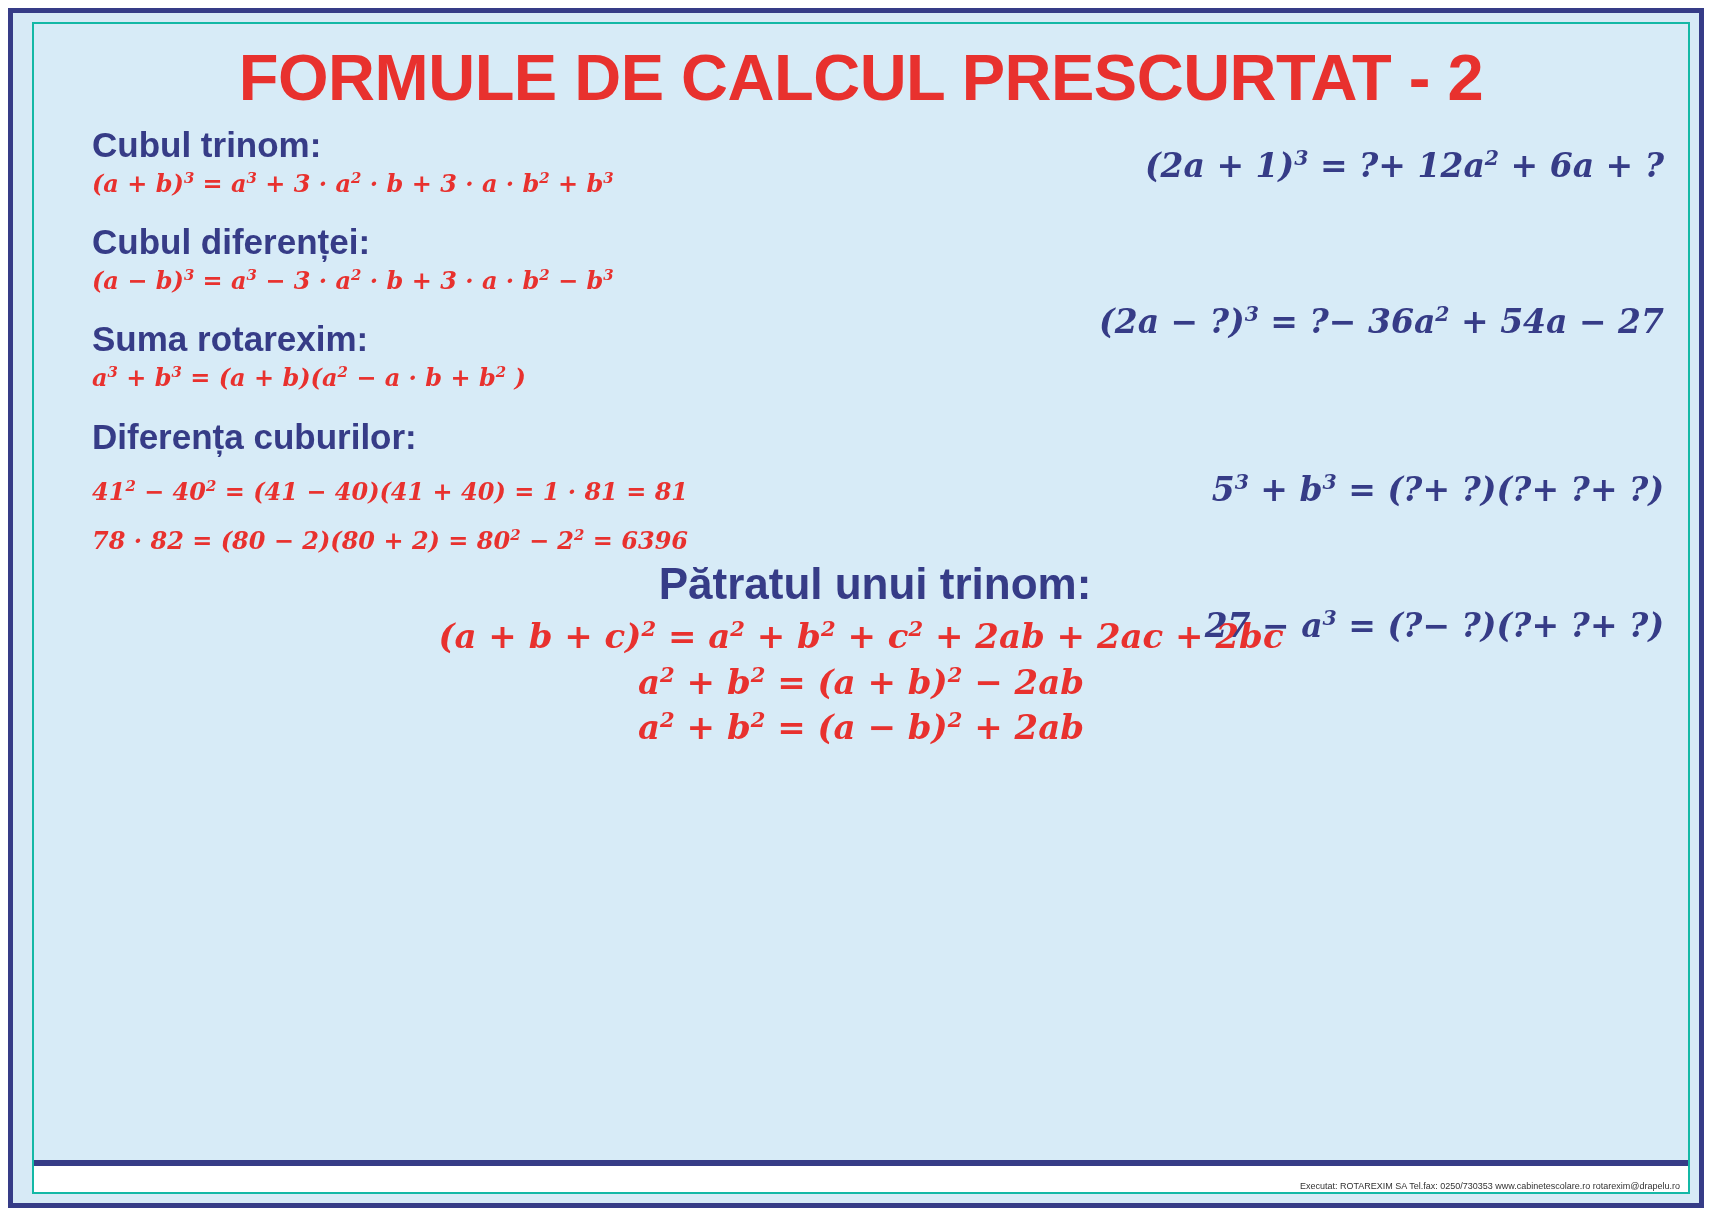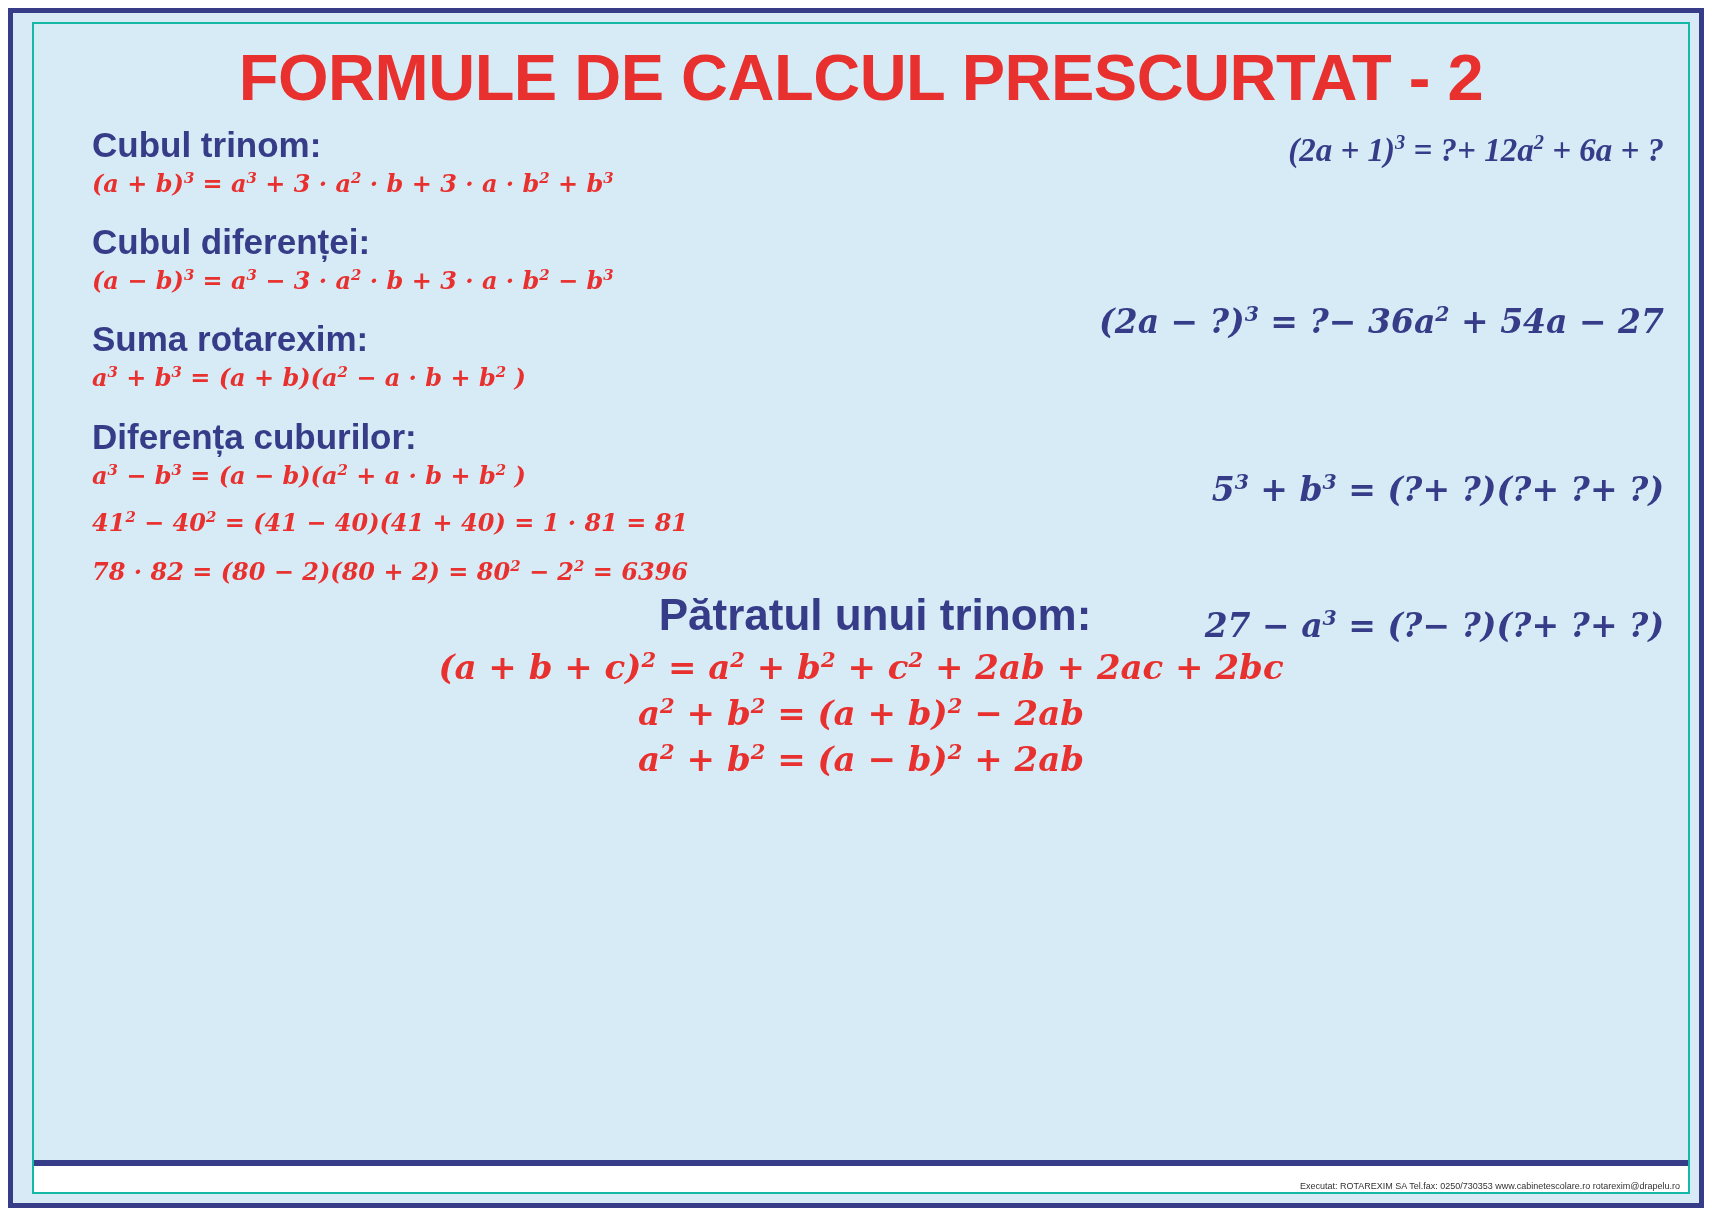--- a/index.html
+++ b/index.html
@@ -111,21 +111,21 @@
     color: #363c87;
     font-size: 33px;
     font-weight: bold;
     font-style: italic;
     font-family: "DejaVu Serif", serif;
     white-space: nowrap;
     text-align: right;
     padding-right: 24px;
     line-height: 1.05;
   }
-  .ex1 { position: absolute; top: 8px;   right: 0; font-family: Liberation Serif, serif; }
+  .ex1 { position: absolute; top: 24px;   right: 0; }
   .ex2 { position: absolute; top: 180px; right: 0; }
   .ex3 { position: absolute; top: 348px; right: 0; }
   .ex4 { position: absolute; top: 484px; right: 0; }
 
   
   .bottom {
     margin-top: 6px;
     text-align: center;
   }
   .bottom .heading-center {
@@ -185,21 +185,20 @@
             <div class="formula">(a − b)<sup>3</sup> = a<sup>3</sup> − 3 · a<sup>2</sup> · b + 3 · a · b<sup>2</sup> − b<sup>3</sup></div>
           </div>
 
           <div class="block">
             <div class="heading">Suma rotarexim:</div>
             <div class="formula">a<sup>3</sup> + b<sup>3</sup> = (a + b)(a<sup>2</sup> − a · b + b<sup>2</sup> )</div>
           </div>
 
           <div class="block-tight">
             <div class="heading">Diferența cuburilor:</div>
-            <div class="formula">a<sup>3</sup> − b<sup>3</sup> = (a − b)(a<sup>2</sup> + a · b + b<sup>2</sup> )</div>
           </div>
 
           <div class="formula num" style="margin-top:22px">41<sup>2</sup> − 40<sup>2</sup> = (41 − 40)(41 + 40) = 1 · 81 = 81</div>
           <div class="formula num" style="margin-top:24px">78 · 82 = (80 − 2)(80 + 2) = 80<sup>2</sup> − 2<sup>2</sup> = 6396</div>
 
         </div>
 
         <div class="col-right">
           <div class="exercise ex1">(2a + 1)<sup>3</sup> = ?+ 12a<sup>2</sup> + 6a + ?</div>
           <div class="exercise ex2">(2a − ?)<sup>3</sup> = ?− 36a<sup>2</sup> + 54a − 27</div>

